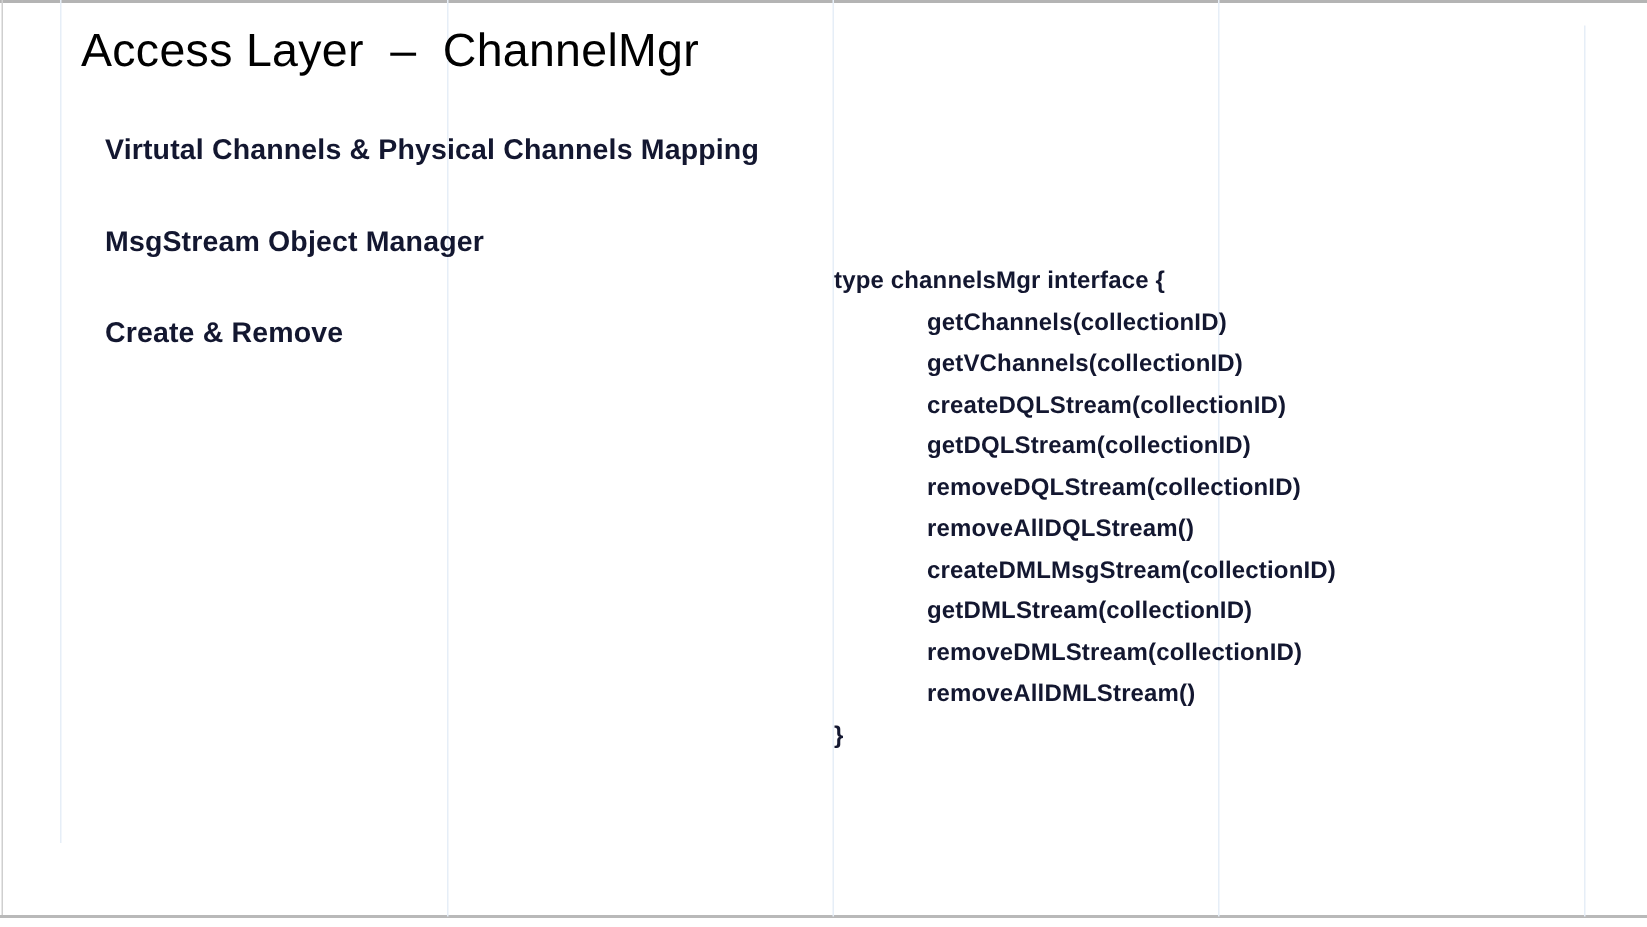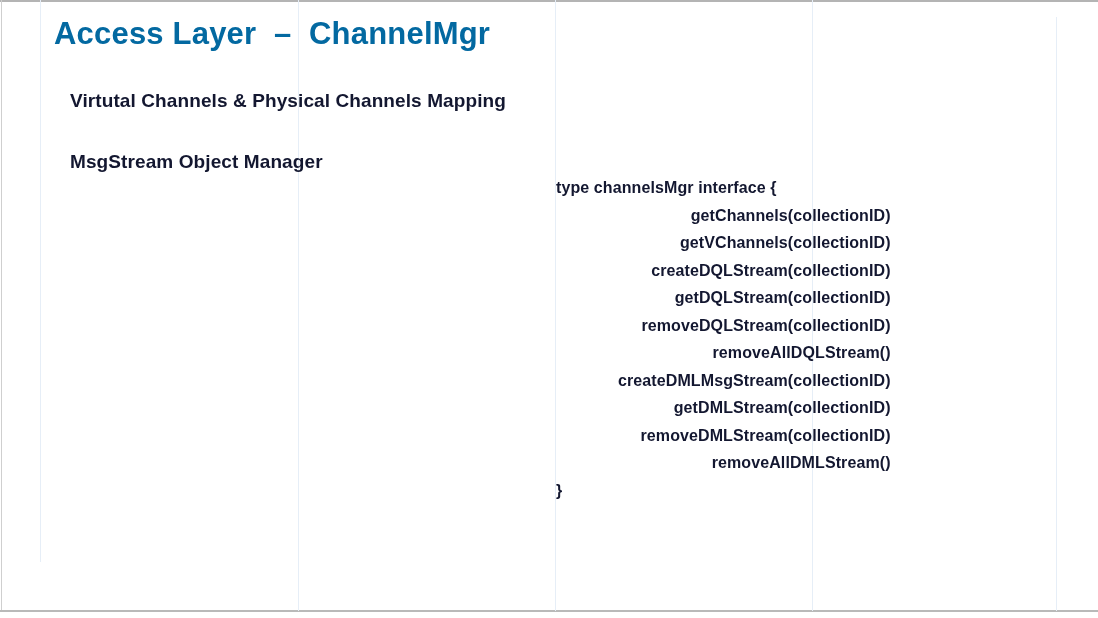--- a/index.html
+++ b/index.html
@@ -51,23 +51,23 @@
   .vline.v3 { left: 555px;  top: 0px;  height: 611px; }
   .vline.v4 { left: 812px;  top: 0px;  height: 611px; }
   .vline.v5 { left: 1056px; top: 17px; height: 594px; }
 
   
   #title {
     position: absolute;
     left: 54px;
     top: 13px;
     font-size: 31px;
-    font-weight: 700;
+    font-weight: 400;
     letter-spacing: 0.2px;
-    color: #0369a1;
+    color: #000000;
     white-space: pre;
     line-height: 42px;
   }
 
   
   .bullet {
     position: absolute;
     left: 70px;
     font-size: 19px;
     font-weight: 700;
@@ -89,37 +89,38 @@
     font-weight: 700;
     color: #131730;
     line-height: 27.5px;
     letter-spacing: 0.1px;
     white-space: pre;
   }
   .code-line {
     display: block;
     white-space: pre;
   }
-  .code-line.indent { padding-left: 62px; text-align: right; }
+  .code-line.indent { padding-left: 62px; }
 </style>
 </head>
 <body>
 
 <div id="slide">
 
   <div class="edge-top"></div>
   <div class="edge-left"></div>
   <div class="edge-bottom"></div>
 
   <div class="vline v1"></div>
   <div class="vline v2"></div>
   <div class="vline v3"></div>
   <div class="vline v4"></div>
   <div class="vline v5"></div>
 
   <div id="title">Access Layer  –  ChannelMgr</div>
 
   <div class="bullet b0">Virtutal Channels &amp; Physical Channels Mapping</div>
   <div class="bullet b1">MsgStream Object Manager</div>
+  <div class="bullet b2">Create &amp; Remove</div>
 
   <div id="code-block"><span class="code-line">type channelsMgr interface {</span><span class="code-line indent">getChannels(collectionID)</span><span class="code-line indent">getVChannels(collectionID)</span><span class="code-line indent">createDQLStream(collectionID)</span><span class="code-line indent">getDQLStream(collectionID)</span><span class="code-line indent">removeDQLStream(collectionID)</span><span class="code-line indent">removeAllDQLStream()</span><span class="code-line indent">createDMLMsgStream(collectionID)</span><span class="code-line indent">getDMLStream(collectionID)</span><span class="code-line indent">removeDMLStream(collectionID)</span><span class="code-line indent">removeAllDMLStream()</span><span class="code-line">}</span></div>
 
 </div>
 
 </body></html>

